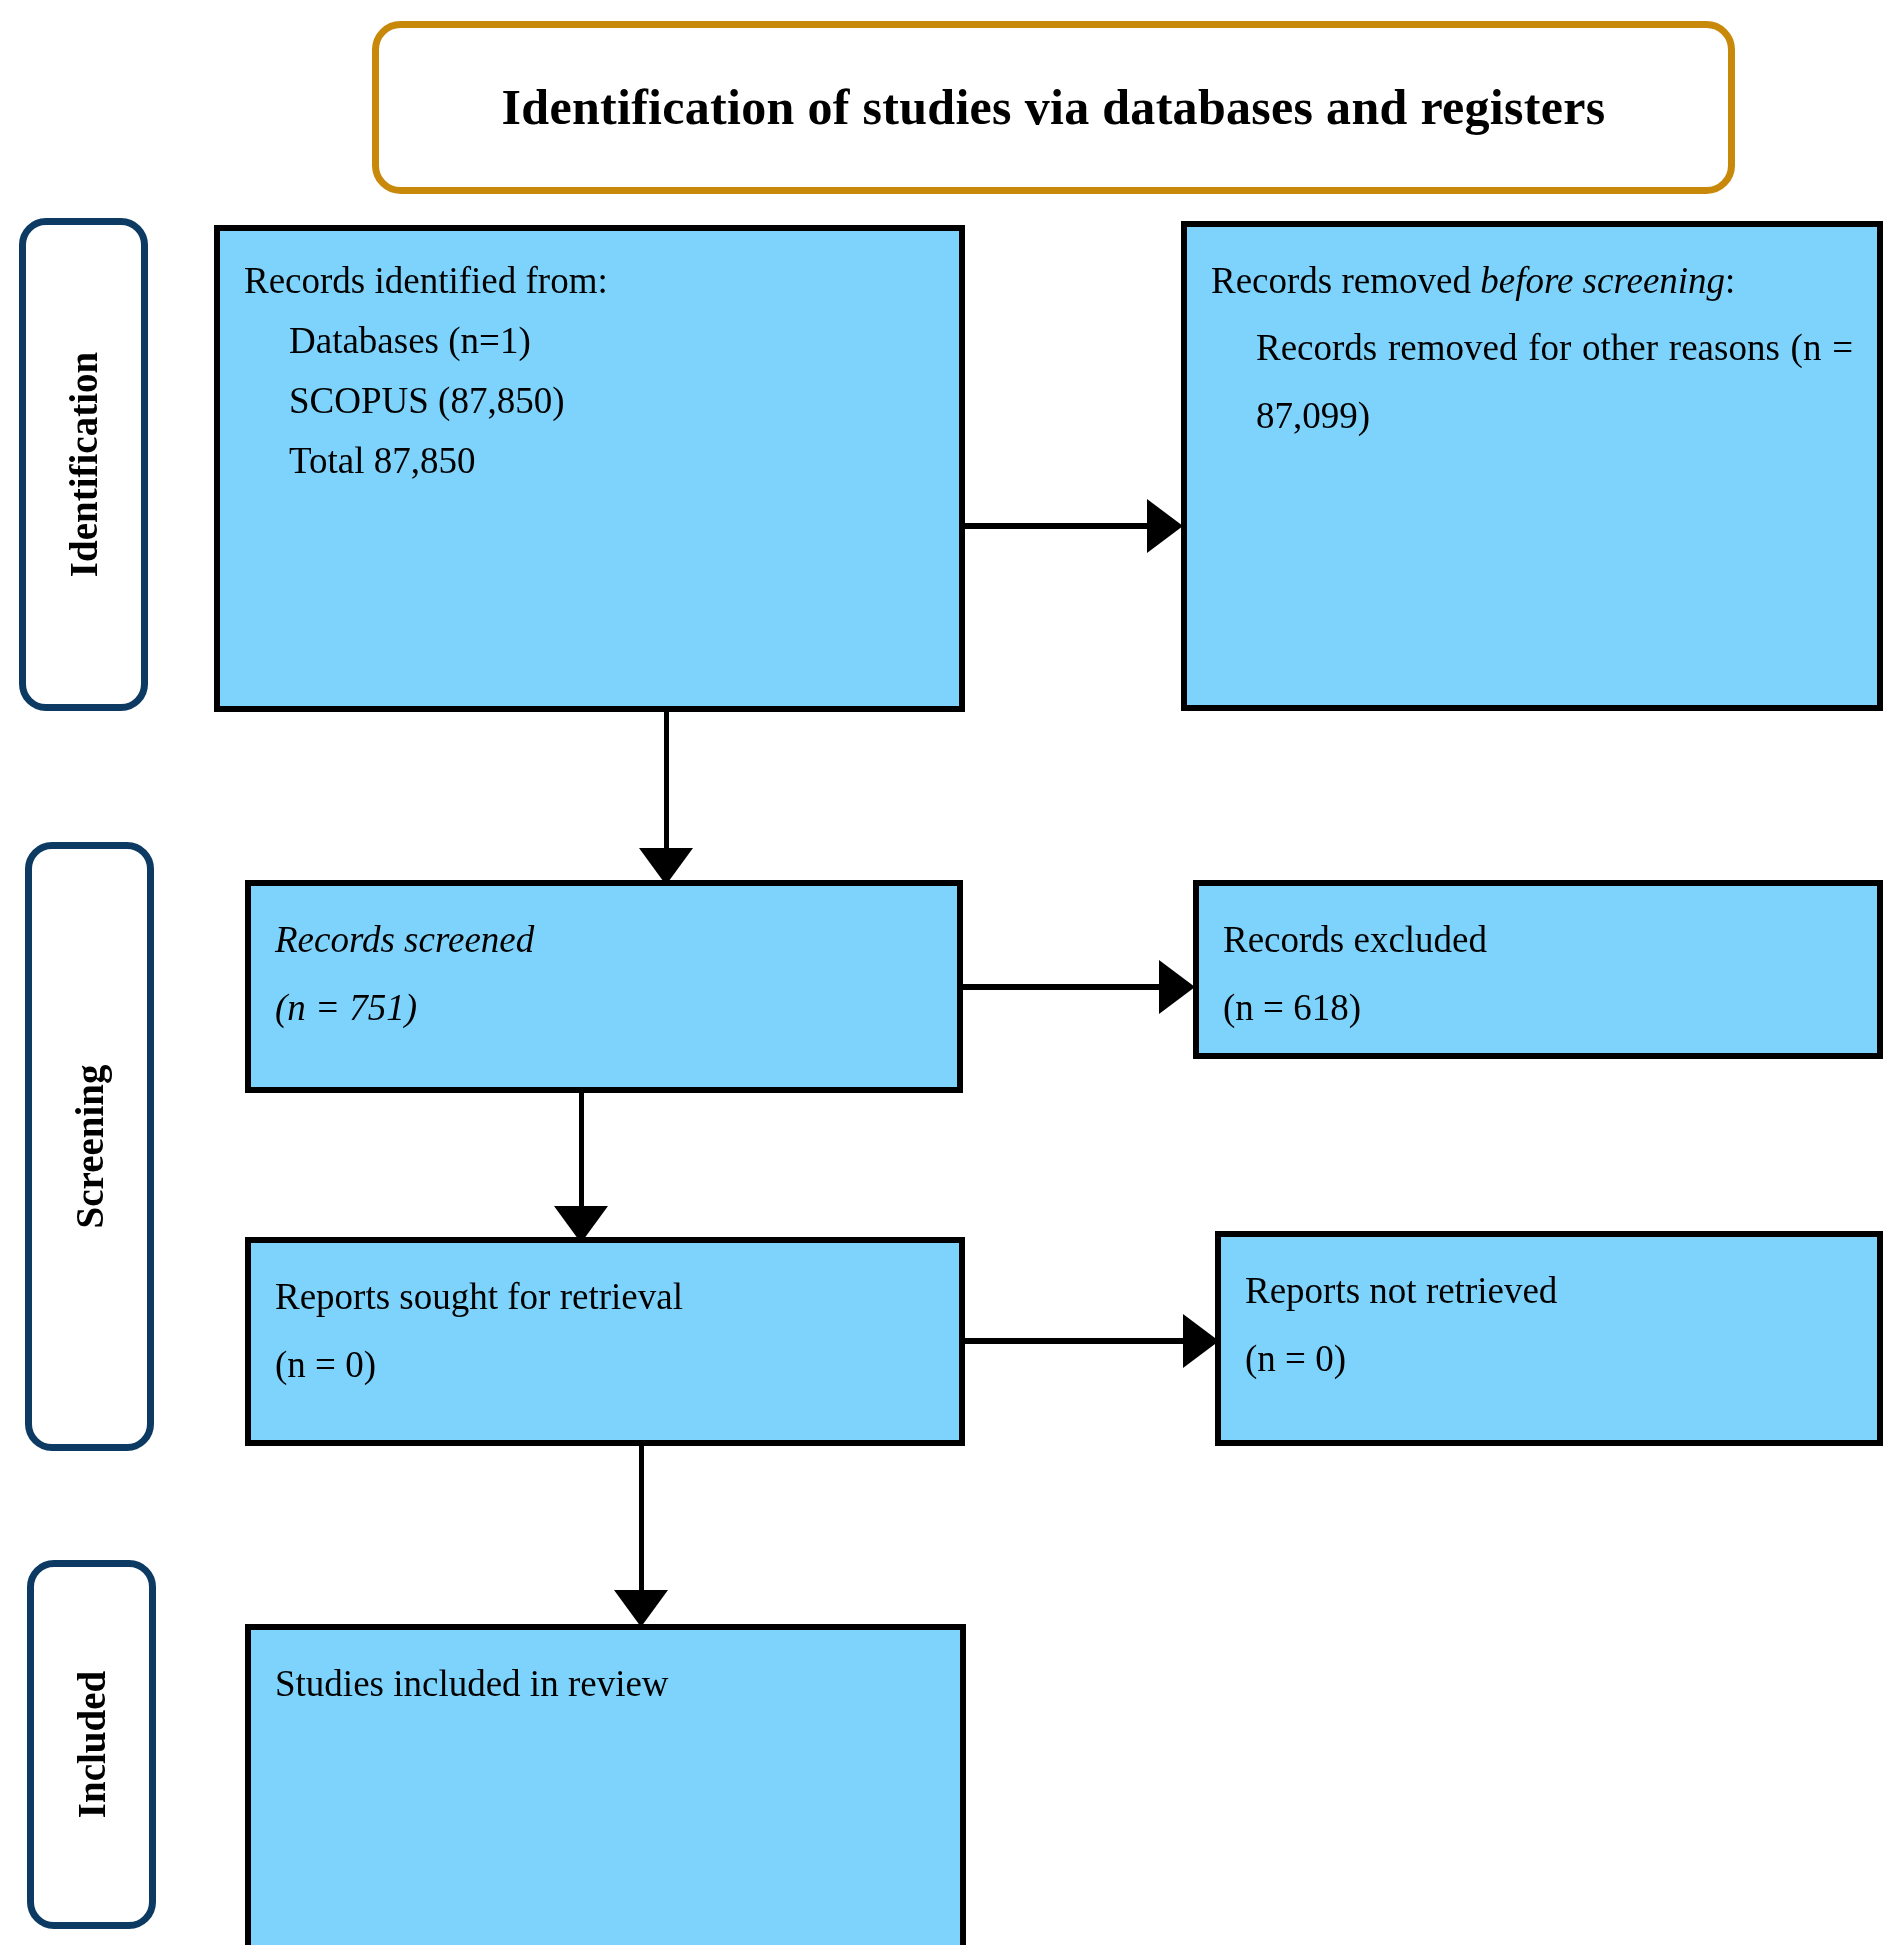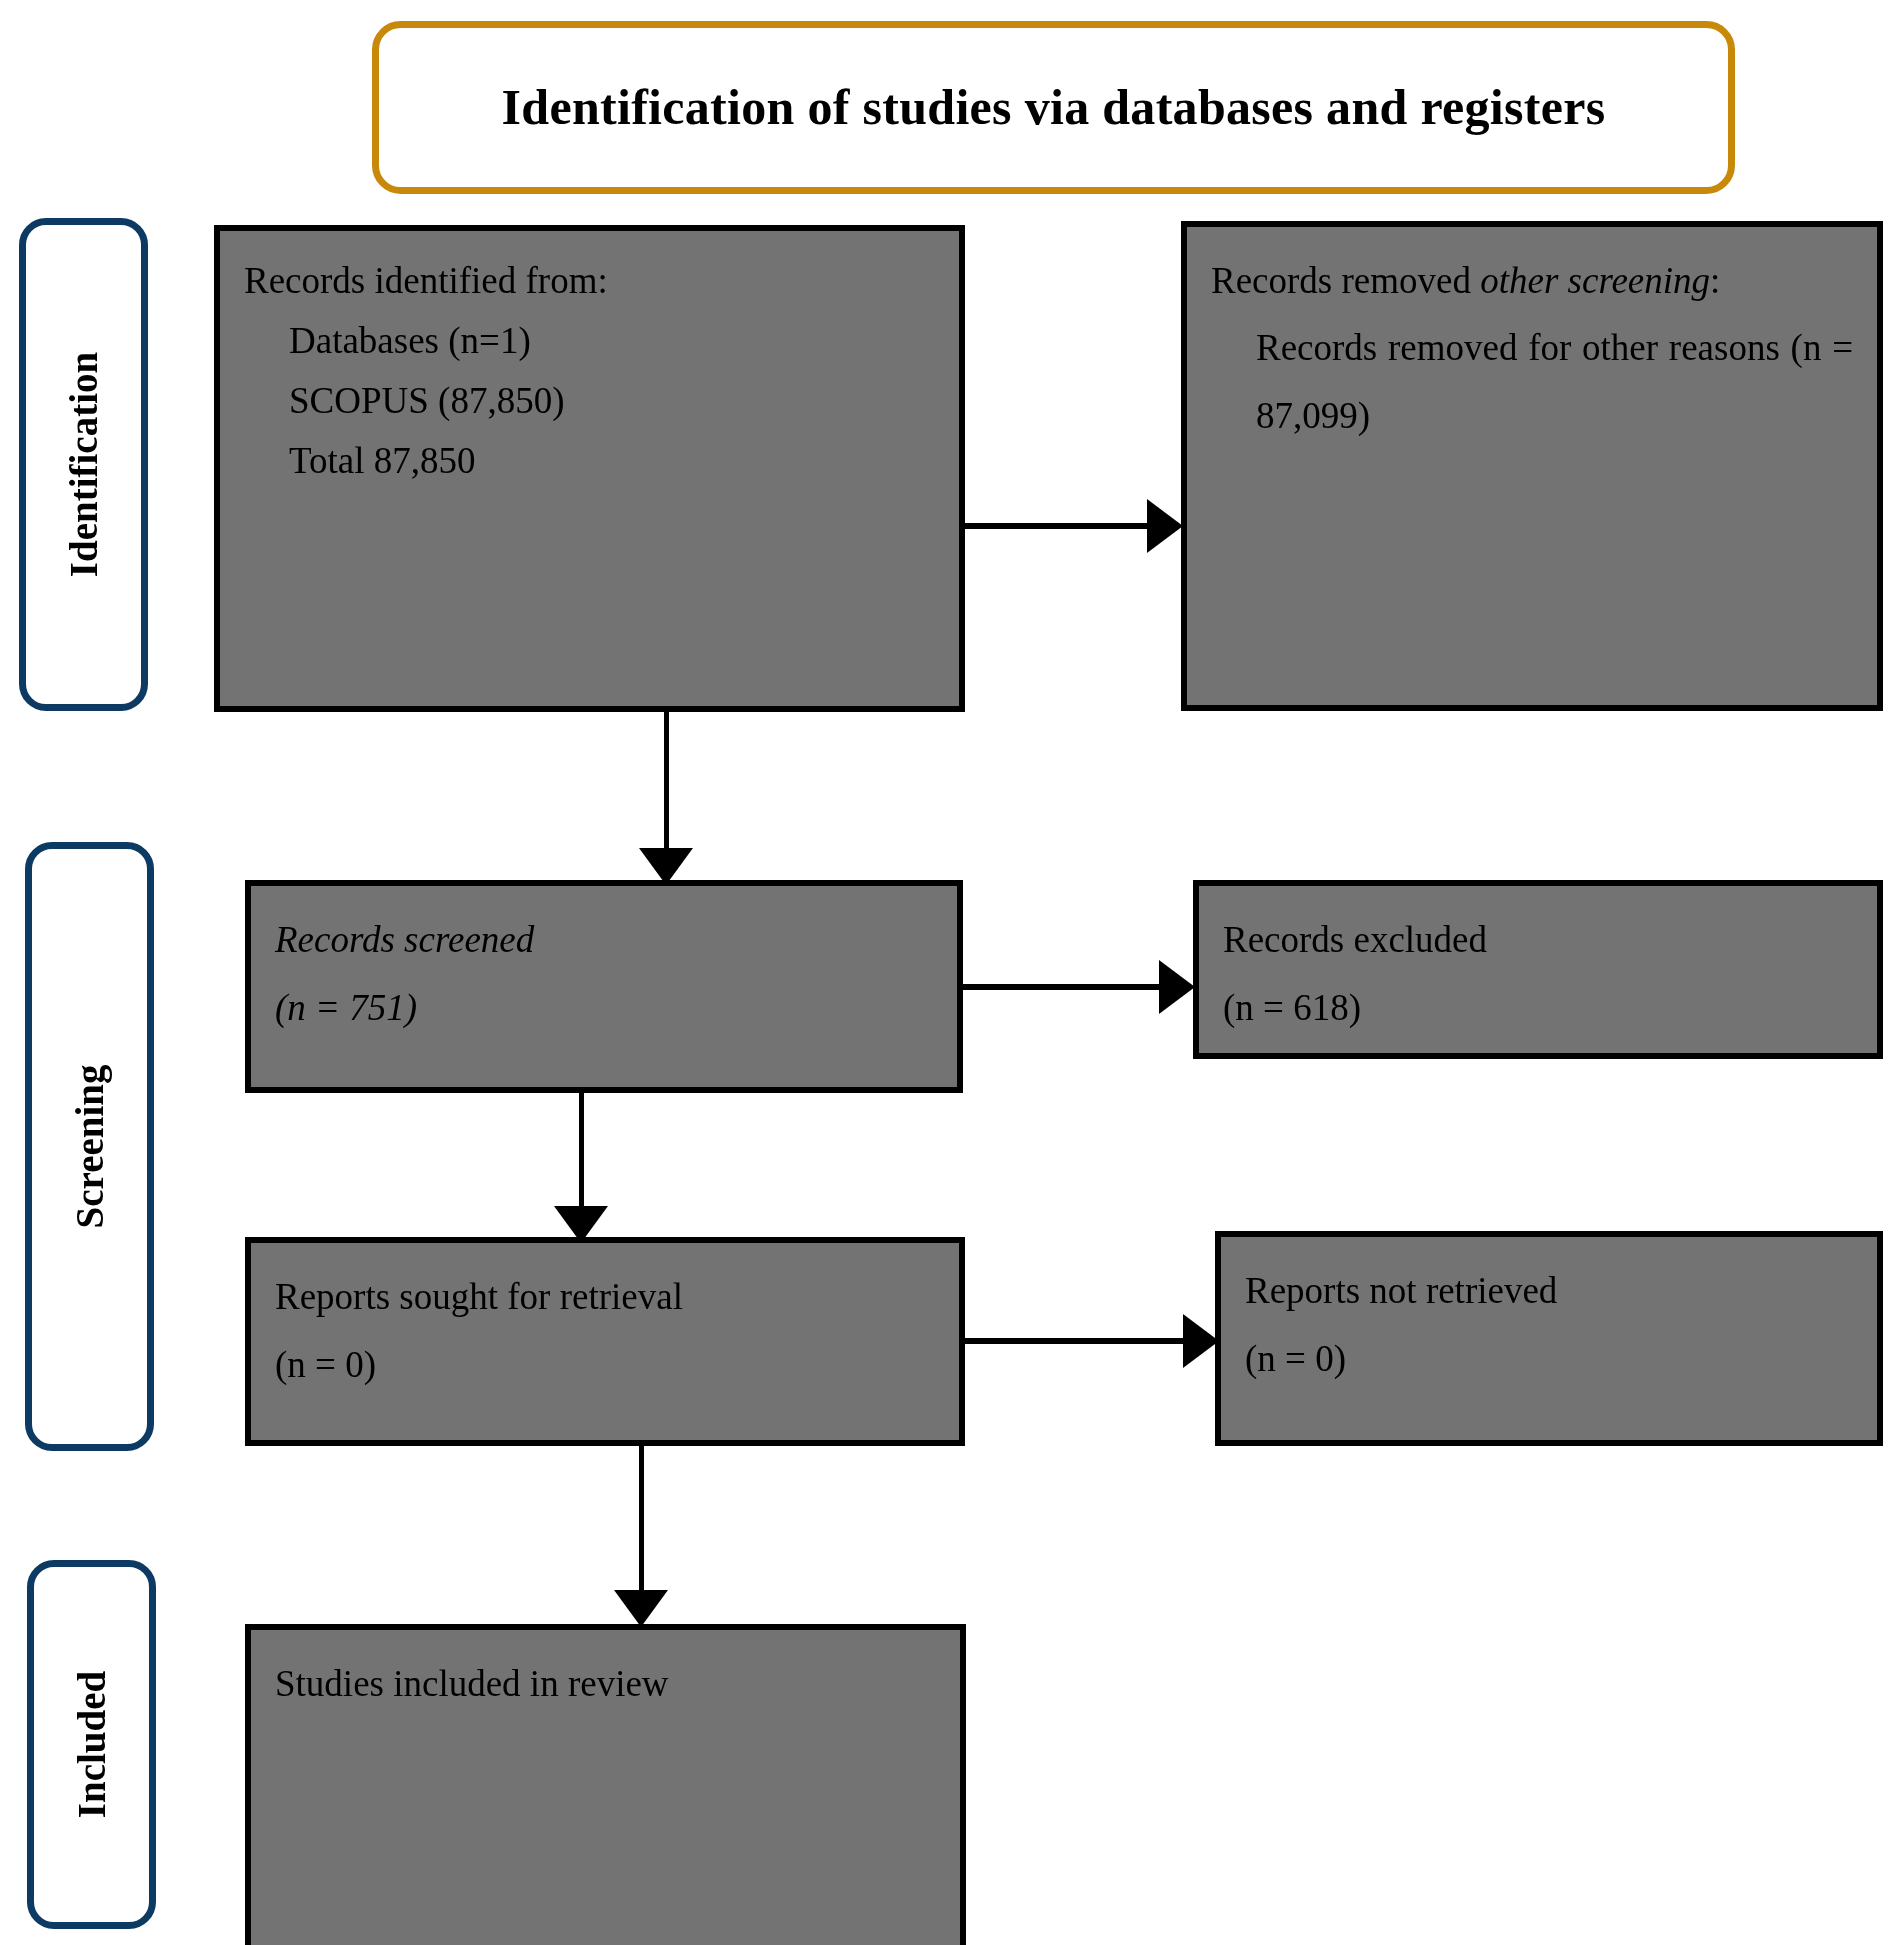--- a/index.html
+++ b/index.html
@@ -60,21 +60,21 @@
   }
   #rail-identification { left: 19px; top: 218px; width: 129px; height: 493px; }
   #rail-screening      { left: 25px; top: 842px; width: 129px; height: 609px; }
   #rail-included       { left: 27px; top: 1560px; width: 129px; height: 369px; }
 
   
   .flow-box {
     position: absolute;
     border: 6.5px solid #000000;
     box-sizing: border-box;
-    background: #737373;
+    background: #7dd3fc;
     padding: 20px 24px;
   }
   .flow-box .line {
     font-size: 37px;
     line-height: 1.62;
     white-space: nowrap;
   }
   .flow-box .line.indent { padding-left: 45px; }
   .flow-box .line.wrap   { white-space: normal; }
   .flow-box.justify .line.wrap {
@@ -160,21 +160,21 @@
   </div>
 
   <div class="flow-box" id="box-identified">
     <div class="line">Records identified from:</div>
     <div class="line indent">Databases (n=1)</div>
     <div class="line indent">SCOPUS (87,850)</div>
     <div class="line indent">Total 87,850</div>
   </div>
 
   <div class="flow-box justify" id="box-removed">
-    <div class="line wrap"><span>Records removed </span><span class="it">other</span> <span class="it">screening</span><span>:</span></div>
+    <div class="line wrap"><span>Records removed </span><span class="it">before</span> <span class="it">screening</span><span>:</span></div>
     <div class="line wrap" style="padding-left:45px;">Records removed for other reasons (n = 87,099)</div>
   </div>
 
   <div class="flow-box" id="box-screened">
     <div class="line">Records screened</div>
     <div class="line">(n = 751)</div>
   </div>
 
   <div class="flow-box" id="box-excluded">
     <div class="line">Records excluded</div>

